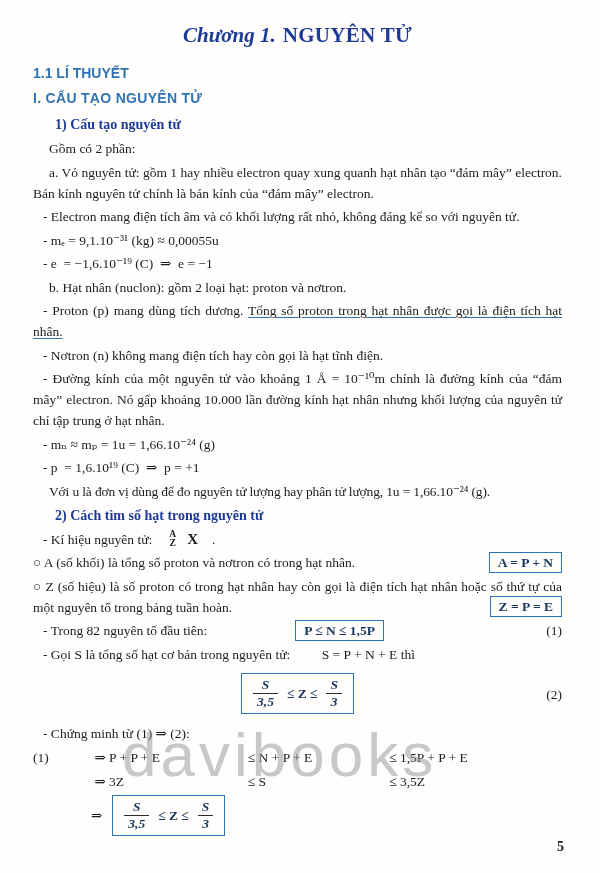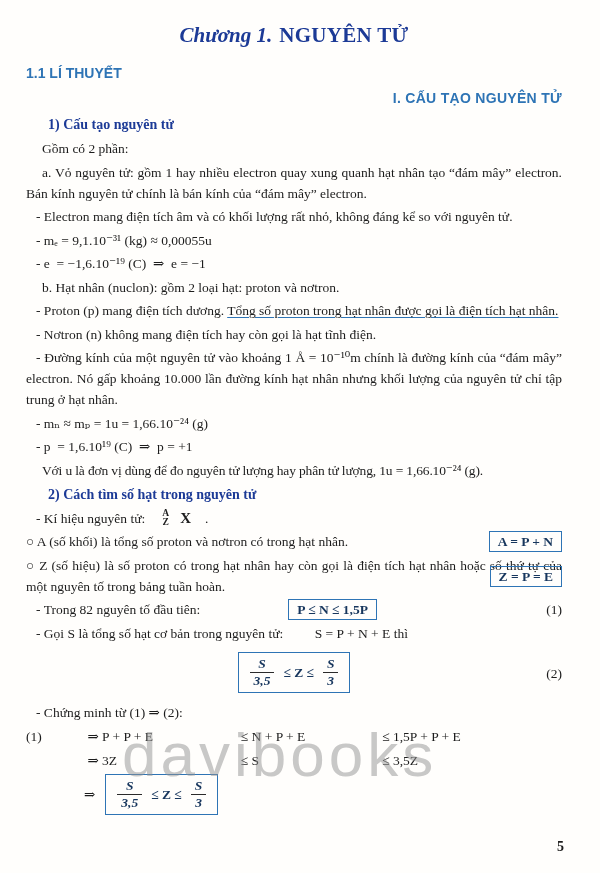--- a/index.html
+++ b/index.html
@@ -1,40 +1,40 @@
 <!DOCTYPE html>
 <html><head>
 <meta charset="utf-8">
 <style>
   * { margin:0; padding:0; box-sizing:border-box; }
   html,body { background:#ffffff; }
   .page {
     position:relative; width:600px; height:873px; background:#fffefc; overflow:hidden;
-    padding:16px 38px 0 26px;
+    padding:16px 38px 0 33px;
     font-family:"Liberation Serif","DejaVu Serif",serif;
     font-size:13.5px; line-height:21px; color:#1c1c1c;
   }
   .title { text-align:center; margin:6px 0 14px; color:#1c3a96; font-size:21px; line-height:27px; }
   .t-prefix { font-style:italic; font-weight:700; margin-right:7px; }
   .t-main { font-weight:700; letter-spacing:0.3px; }
   .sec  { font-family:"Liberation Sans",sans-serif; font-size:14px; color:#2e74b5; font-weight:700; margin:2px 0 4px; }
-  .part { font-family:"Liberation Sans",sans-serif; font-size:14px;  color:#2e74b5; font-weight:700; margin:2px 0 5px; letter-spacing:0.3px;text-align:right; }
+  .part { font-family:"Liberation Sans",sans-serif; font-size:14px;  color:#2e74b5; font-weight:700; margin:2px 0 5px; letter-spacing:0.3px; }
   .h-navy { color:#1c3a96; font-size:14px; font-weight:700; margin:3px 0 3px 22px; }
   .p { margin:2.5px 0; }
   .ind  { text-indent:16px; }
   .dash { text-indent:10px; }
   .just { text-align:justify; }
   .formula { white-space:pre-wrap; }
   .nowrap { white-space:nowrap; letter-spacing:-0.15px; }
   .underlined { text-decoration:underline; text-decoration-color:#2e74b5; text-decoration-thickness:1.3px; text-underline-offset:2px; }
   .box { display:inline-block; border:1.4px solid #2e74b5; padding:0 8px; font-weight:700; color:#17365d; line-height:19px; text-indent:0; background:transparent; }
   .row { display:flex; align-items:center; }
   .row-between { justify-content:space-between;gap:45px; }
   .z-para { position:relative; }
-  .z-box { position:absolute; right:0; bottom:10px;margin-top:46px; }
+  .z-box { position:absolute; right:0; bottom:1px;margin-top:46px; }
   .eq1-box { margin-left:88px; }
   .eq-num { margin-left:auto; }
   .eq2-row { display:flex; align-items:center; justify-content:center; position:relative; margin:7px 0; min-height:44px; }
   .eq2-num { position:absolute; right:0; top:50%; transform:translateY(-50%); }
   .frac-box { display:inline-flex; align-items:center; gap:9px; padding:3px 11px; }
   .frac { display:inline-block; text-align:center; font-style:italic; font-weight:600; line-height:16px; vertical-align:middle; }
   .frac .num { display:block; border-bottom:1.2px solid #2b2b2b; padding:0 4px; }
   .frac .den { display:block; padding:0 4px; }
   .frac-mid { font-style:normal; }
   .nuclide { display:inline-flex; flex-direction:column; align-items:center; font-size:9.5px; line-height:9.5px; font-weight:700; margin:0 1px 0 7px; vertical-align:-3px; }
@@ -70,21 +70,21 @@
   <h3 class="h-navy">1)  Cấu tạo nguyên tử</h3>
 
   <p class="p ind">Gồm có 2 phần:</p>
   <p class="p ind just">a. Vỏ nguyên tử: gồm 1 hay nhiều electron quay xung quanh hạt nhân tạo “đám mây” electron. Bán kính nguyên tử chính là bán kính của “đám mây” electron.</p>
   <p class="p dash just">- Electron mang điện tích âm và có khối lượng rất nhỏ, không đáng kể so với nguyên tử.</p>
   <p class="p dash formula">- mₑ = 9,1.10⁻³¹ (kg) ≈ 0,00055u</p>
   <p class="p dash formula">- e  = −1,6.10⁻¹⁹ (C)  ⇒  e = −1</p>
   <p class="p ind">b. Hạt nhân (nuclon): gồm 2 loại hạt: proton và nơtron.</p>
 
   <p class="p dash just">
-    <span>- Proton (p) mang điện tích dương. </span><span class="underlined">Tổng số proton trong hạt nhân được gọi là điện tích hạt nhân.</span>
+    <span>- Proton (p) mang dùng tích dương. </span><span class="underlined">Tổng số proton trong hạt nhân được gọi là điện tích hạt nhân.</span>
   </p>
 
   <p class="p dash just">- Nơtron (n) không mang điện tích hay còn gọi là hạt tĩnh điện.</p>
   <p class="p dash just">- Đường kính của một nguyên tử vào khoảng 1 Å = 10⁻¹⁰m chính là đường kính của “đám mây” electron. Nó gấp khoảng 10.000 lần đường kính hạt nhân nhưng khối lượng của nguyên tử chỉ tập trung ở hạt nhân.</p>
   <p class="p dash formula">- mₙ ≈ mₚ = 1u = 1,66.10⁻²⁴ (g)</p>
   <p class="p dash formula">- p  = 1,6.10¹⁹ (C)  ⇒  p = +1</p>
   <p class="p ind nowrap">Với u là đơn vị dùng để đo nguyên tử lượng hay phân tử lượng, 1u = 1,66.10⁻²⁴ (g).</p>
 
   <h3 class="h-navy">2)  Cách tìm số hạt trong nguyên tử</h3>
 

